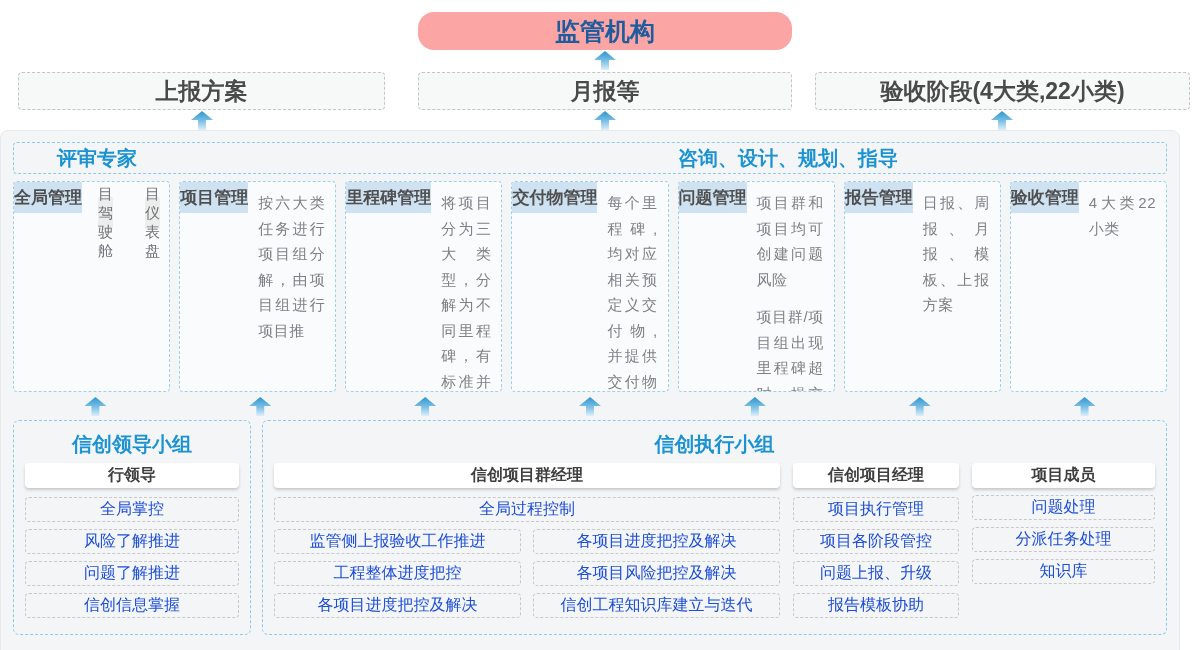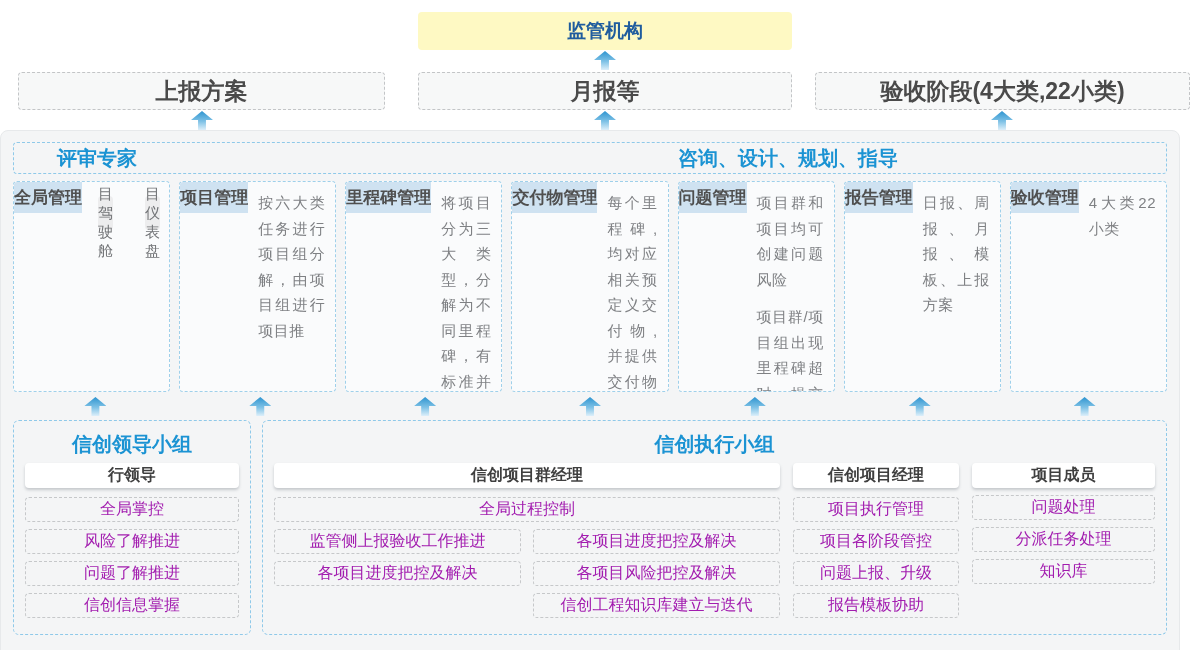--- a/index.html
+++ b/index.html
@@ -7,23 +7,23 @@
   body {
     background:#ffffff;
     font-family:"Liberation Sans", sans-serif;
     position:relative;
     overflow:hidden;
   }
   
   .top { position:absolute; left:0; top:0; width:1200px; height:130px; }
   .box-reg {
     position:absolute; left:418px; top:12px; width:374px; height:38px;
-    background:#fef9c3; border-radius:4px;
-    display:flex; align-items:center; justify-content:center;
-    color:#1f5c9e; font-weight:bold; font-size:19px;
+    background:#fca5a5; border-radius:16px;
+    display:flex; align-items:center; justify-content:center;
+    color:#1f5c9e; font-weight:bold; font-size:25px;
   }
   .box-out {
     position:absolute; top:72px; height:38px;
     background:#f7f8f8; border:1px dashed #c3c5c7; border-radius:4px;
     display:flex; align-items:center; justify-content:center;
     color:#4a4a4a; font-weight:bold; font-size:23px;
   }
   .out-0 { left:18px;  width:367px; }
   .out-1 { left:418px; width:374px; }
   .out-2 { left:815px; width:375px;text-align:right; }
@@ -86,21 +86,21 @@
   .panel-title { text-align:center; height:36px; line-height:34px; }
   .white-pill {
     background:#ffffff; border-radius:4px; height:25px;
     display:flex; align-items:center; justify-content:center;
     font-weight:bold; font-size:16px; color:#3f3f3f;
     box-shadow:0 2px 3px rgba(140,146,152,0.45);
   }
   .d-item {
     border:1px dashed #c6c8ca; border-radius:4px; height:25px; margin-top:7px;
     display:flex; align-items:center; justify-content:center;
-    font-size:16px; color:#a21caf;text-align:right;
+    font-size:16px; color:#1d4ed8;text-align:right;
   }
   .d-item.first { margin-top:9px; }
   .exec-row { display:flex; gap:13px; }
   .sec-gm { flex:0 0 506px; }
   .sec-pm { flex:0 0 166px; }
   .sec-mb { flex:1; }
   .gm-cols { display:flex; gap:12px; }
   .gm-col { flex:1; }
 </style>
 </head>
@@ -197,20 +197,21 @@
     <div class="panel exec">
       <div class="panel-title blue-label">信创执行小组</div>
       <div class="exec-row">
 
         <div class="sec-gm">
           <div class="white-pill">信创项目群经理</div>
           <div class="d-item first">全局过程控制</div>
           <div class="gm-cols">
             <div class="gm-col">
               <div class="d-item">监管侧上报验收工作推进</div>
+              <div class="d-item">工程整体进度把控</div>
               <div class="d-item">各项目进度把控及解决</div>
             </div>
             <div class="gm-col">
               <div class="d-item">各项目进度把控及解决</div>
               <div class="d-item">各项目风险把控及解决</div>
               <div class="d-item">信创工程知识库建立与迭代</div>
             </div>
           </div>
         </div>
 

